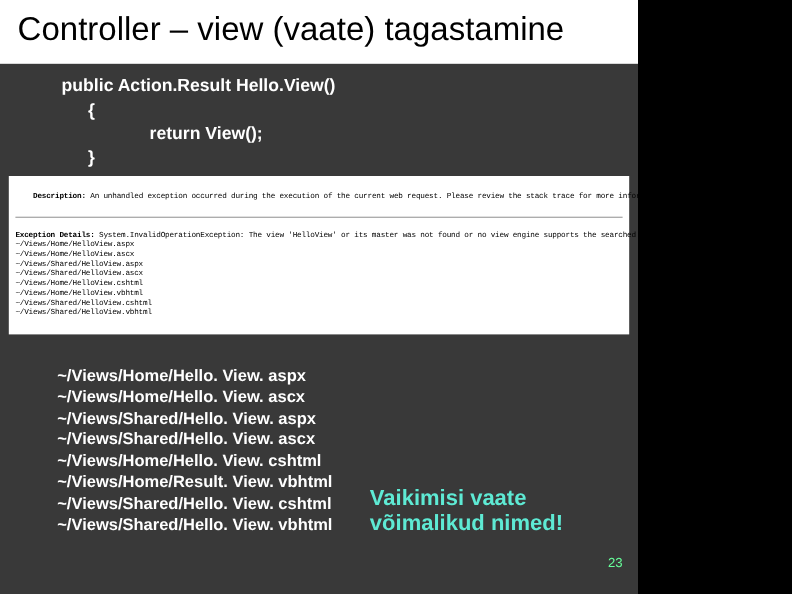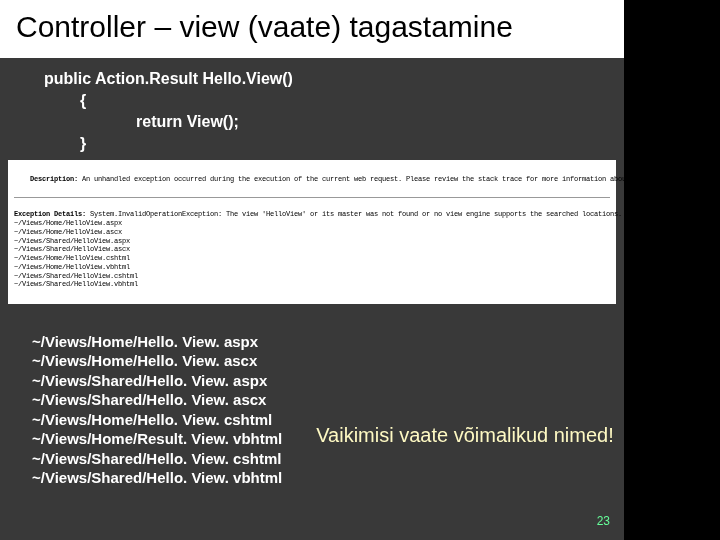--- a/index.html
+++ b/index.html
@@ -6,41 +6,41 @@
     margin: 0;
     padding: 0;
     width: 720px;
     height: 540px;
     background: #000;
     font-family: Arial, Helvetica, sans-serif;
     color: #fff;
     overflow: hidden;
   }
   .slide {
-    width: 624px;
+    width: 580px;
     height: 540px;
     background: #393939;
     position: relative;
     box-sizing: border-box;
   }
   .title-bar {
     background: #fff;
     color: #000;
     padding: 10px 16px 14px 16px;
     font-size: 30px;
     font-weight: 400;
   }
   .code-block {
     margin: 10px 0 6px 44px;
     font-size: 16px;
     line-height: 1.35;
     font-weight: 700;
     color: #fff;
   }
-  .code-block .l1 { margin-left: 0; }
+  .code-block .l1 { margin-left: 12px; }
   .code-block .l2 { margin-left: 36px; }
   .code-block .l3 { margin-left: 92px; }
   .error-box {
     background: #fff;
     color: #000;
     margin: 0 8px 0 8px;
     font-family: "Courier New", monospace;
     font-size: 7px;
     line-height: 1.25;
     padding: 6px 6px 6px 6px;
@@ -48,40 +48,40 @@
     letter-spacing: -0.2px;
   }
   .error-box .sep {
     height: 1px;
     background: #999;
     margin: 4px 0;
   }
   .error-box .b { font-weight: 700; margin-top: 19px; }
   .lower {
     display: flex;
-    margin: 28px 10px 0 32px;
-    align-items: center;
+    margin: 28px 10px 0 52px;
+    align-items: flex-end;
   }
   .paths {
     font-size: 15px;
     font-weight: 700;
     line-height: 1.3;
     flex: 0 0 auto;
   }
   .caption {
     margin-left: 34px;
     margin-top: 52px;
     font-size: 20px;
-    font-weight: 400;
-    color: #fef9c3;
+    font-weight: 700;
+    color: #5eead4;
   }
   .page-number {
     position: absolute;
     right: 14px;
-    bottom: 12px;
+    bottom: 22px;
     font-size: 12px;
     color: #66ff9a;
   }
 </style>
 </head>
 <body>
 
 <div class="slide">
 
   <div class="title-bar">Controller – view (vaate) tagastamine</div>

